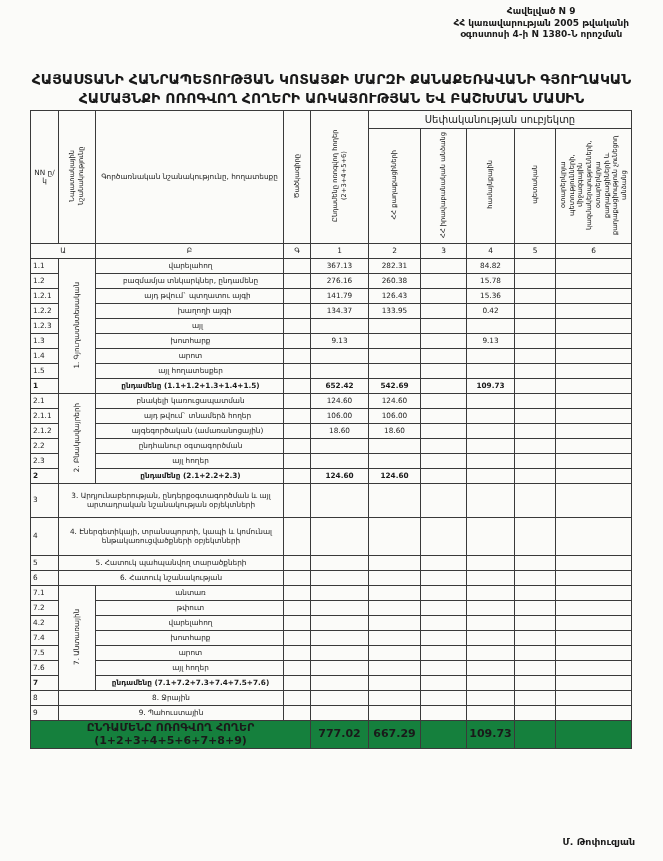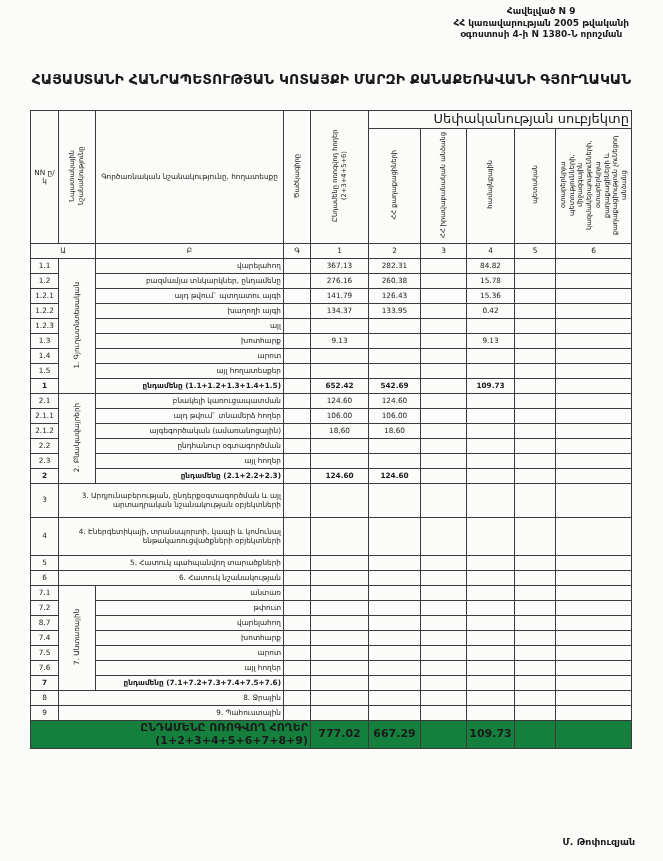--- a/index.html
+++ b/index.html
@@ -22,36 +22,36 @@
     width:601px; border-collapse:collapse; table-layout:fixed;
   }
   table.land th, table.land td {
     border:1px solid #3a3a3a;
     padding:1px 2px;
     font-size:7.3px; line-height:1.15;
     vertical-align:middle; overflow:hidden;
     font-weight:normal;
   }
   thead th { text-align:center; background:#fbfbf9; }
-  tr.strip th.ownership { height:15px; font-size:13px;text-align:right; }
+  tr.strip th.ownership { height:15px; font-size:10px; }
   tr.subjects th { height:112px; }
   tr.letters th { height:12px; font-size:7.4px; }
   .vtext {
     writing-mode:vertical-rl;
     transform:rotate(180deg);
     display:inline-block;
     max-height:106px;
     font-size:6.7px; line-height:1.3;
     white-space:normal;
     margin:0 auto;
   }
   .sect .vtext { font-size:7.2px; max-height:130px; }
   tbody tr { height:15px; }
-  td.numc { text-align:center; font-size:7.2px; }
-  td.lbl  { text-align:right; padding-left:4px; }
+  td.numc { font-size:7.2px; }
+  td.lbl  { text-align:center; padding-left:4px; }
   td.val  { text-align:center; font-size:7.5px; }
   td.codec{ }
   td.sect { text-align:center; }
   tr.trow td { font-weight:bold; }
   tr.grand td { font-weight:bold; background:#15803d; font-size:11px; }
   .footer-left {
     position:absolute; top:772px; left:30px;
     font-size:9.5px; font-weight:bold; line-height:1.85;
   }
   .signature {
@@ -65,20 +65,21 @@
 <div class="page">
 
   <div class="appendix">
     <div>Հավելված N 9</div>
     <div>ՀՀ կառավարության 2005 թվականի</div>
     <div>օգոստոսի 4-ի N 1380-Ն որոշման</div>
   </div>
 
   <div class="doc-title">
     <div>ՀԱՅԱՍՏԱՆԻ ՀԱՆՐԱՊԵՏՈՒԹՅԱՆ ԿՈՏԱՅՔԻ ՄԱՐԶԻ ՔԱՆԱՔԵՌԱՎԱՆԻ ԳՅՈՒՂԱԿԱՆ</div>
+    <div>ՀԱՄԱՅՆՔԻ ՈՌՈԳՎՈՂ ՀՈՂԵՐԻ ԱՌԿԱՅՈՒԹՅԱՆ ԵՎ ԲԱՇԽՄԱՆ ՄԱՍԻՆ</div>
   </div>
 
   <table class="land">
     <colgroup>
       <col style="width:28px">
         <col style="width:37px">
         <col style="width:188px">
       <col style="width:27px">
         <col style="width:58px">
         <col style="width:52px">
@@ -344,21 +345,21 @@
           <td class="lbl" style="padding-left: 4px;">թփուտ</td>
           <td class="codec"></td>
           <td class="val"></td>
           <td class="val"></td>
           <td class="val"></td>
           <td class="val"></td>
           <td class="val"></td>
           <td class="val"></td>
         </tr>
         <tr>
-          <td class="numc">8.7</td>
+          <td class="numc">4.2</td>
           <td class="lbl" style="padding-left: 4px;">վարելահող</td>
           <td class="codec"></td>
           <td class="val"></td>
           <td class="val"></td>
           <td class="val"></td>
           <td class="val"></td>
           <td class="val"></td>
           <td class="val"></td>
         </tr>
         <tr>

